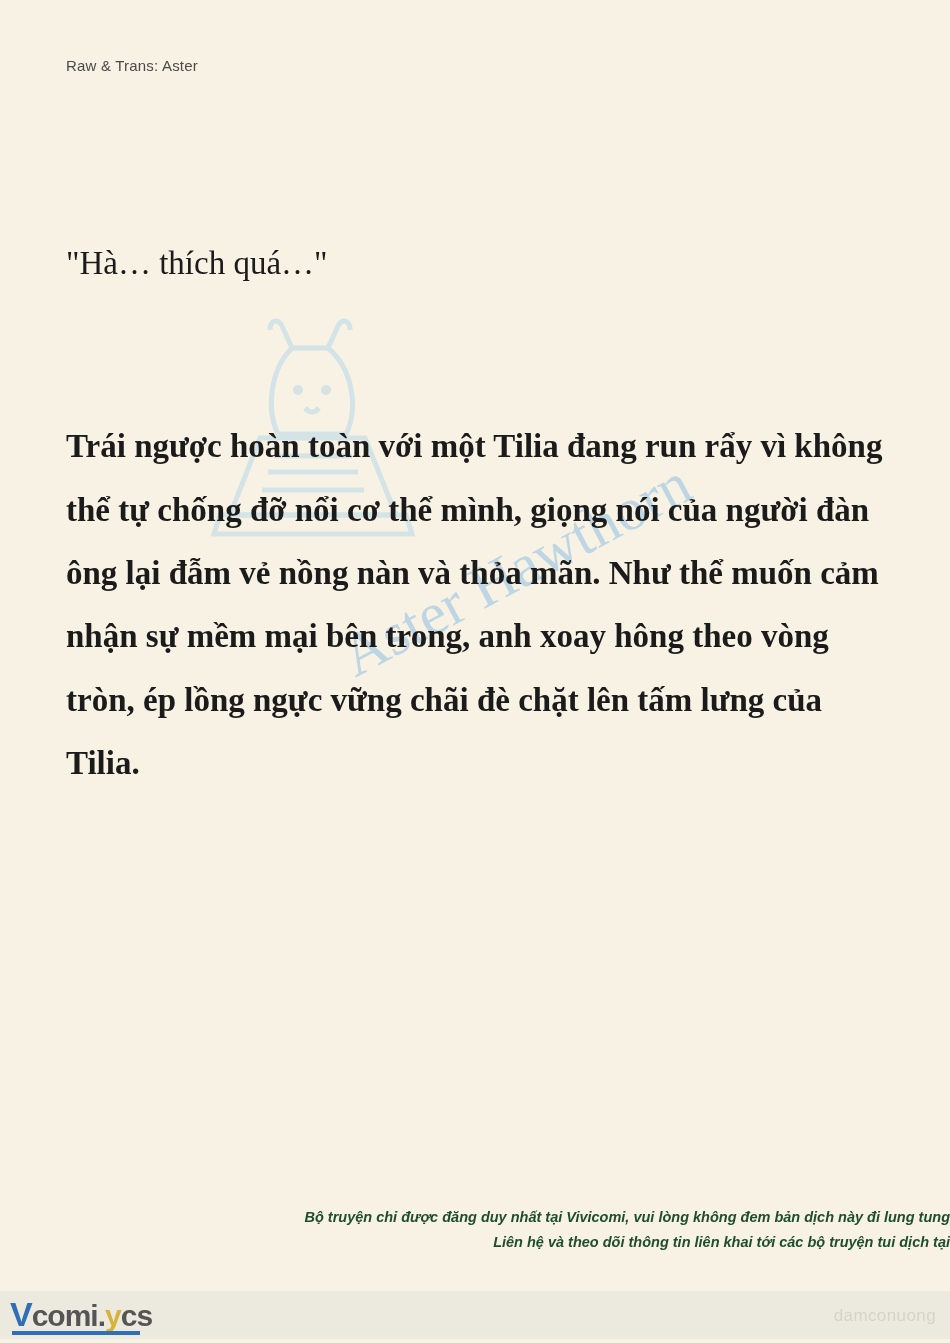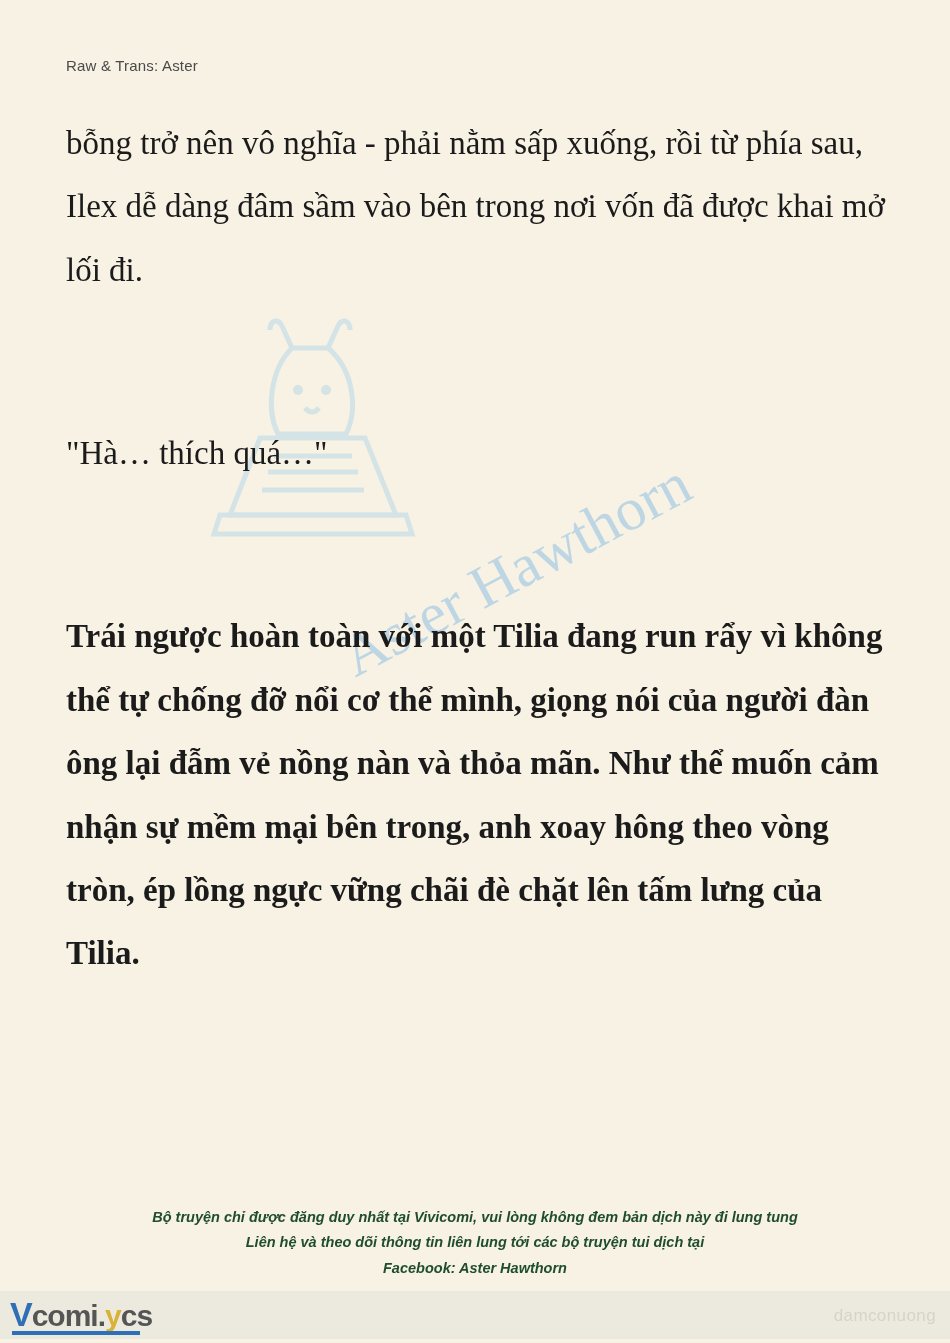--- a/index.html
+++ b/index.html
@@ -91,20 +91,21 @@
     text-align: center;
     z-index: 2;
   }
   .footer-notice div {
     font-family: "Liberation Sans", sans-serif;
     font-size: 14.5px;
     font-weight: bold;
     font-style: italic;
     color: #1f4d2e;
     line-height: 1.75;
+    text-align: right;
   }
 
   
   .bottom-bar {
     position: absolute;
     left: 0;
     bottom: 0;
     width: 950px;
     height: 48px;
     background: #eceadf;
@@ -164,29 +165,27 @@
         <path d="M105 98 q7 8 14 0"></path>
         <path d="M60 128 L165 128 L196 205 L30 205 Z"></path>
         <path d="M20 205 L206 205 L212 224 L14 224 Z"></path>
         <path d="M74 146 L152 146 M68 162 L158 162 M62 180 L164 180"></path>
       </g>
     </svg>
     <div class="wm-text">Aster Hawthorn</div>
   </div>
 
   <div class="content">
-    <p class="para">bỗng trở nên vô nghĩa - phải nằm sấp xuống, rồi từ phía sau, Ilex dễ dàng đâm sầm vào bên trong nơi vốn đã được khai mở lối đi.</p>
     <p class="para gap-a">"Hà… thích quá…"</p>
     <p class="para gap-b">Trái ngược hoàn toàn với một Tilia đang run rẩy vì không thể tự chống đỡ nổi cơ thể mình, giọng nói của người đàn ông lại đẫm vẻ nồng nàn và thỏa mãn. Như thể muốn cảm nhận sự mềm mại bên trong, anh xoay hông theo vòng tròn, ép lồng ngực vững chãi đè chặt lên tấm lưng của Tilia.</p>
   </div>
 
   <div class="footer-notice">
     <div>Bộ truyện chỉ được đăng duy nhất tại Vivicomi, vui lòng không đem bản dịch này đi lung tung</div>
-    <div>Liên hệ và theo dõi thông tin liên lung tới các bộ truyện tui dịch tại</div>
-    <div>Facebook: Aster Hawthorn</div>
+    <div>Liên hệ và theo dõi thông tin liên khai tới các bộ truyện tui dịch tại</div>
   </div>
 
   <div class="bottom-bar">
     <div class="brand-logo">
       <span class="brand-v">V</span>
       <span class="brand-rest">comi</span>
       <span class="brand-rest">.</span>
       <span class="brand-dot-y">y</span>
       <span class="brand-rest">cs</span>
     </div>

